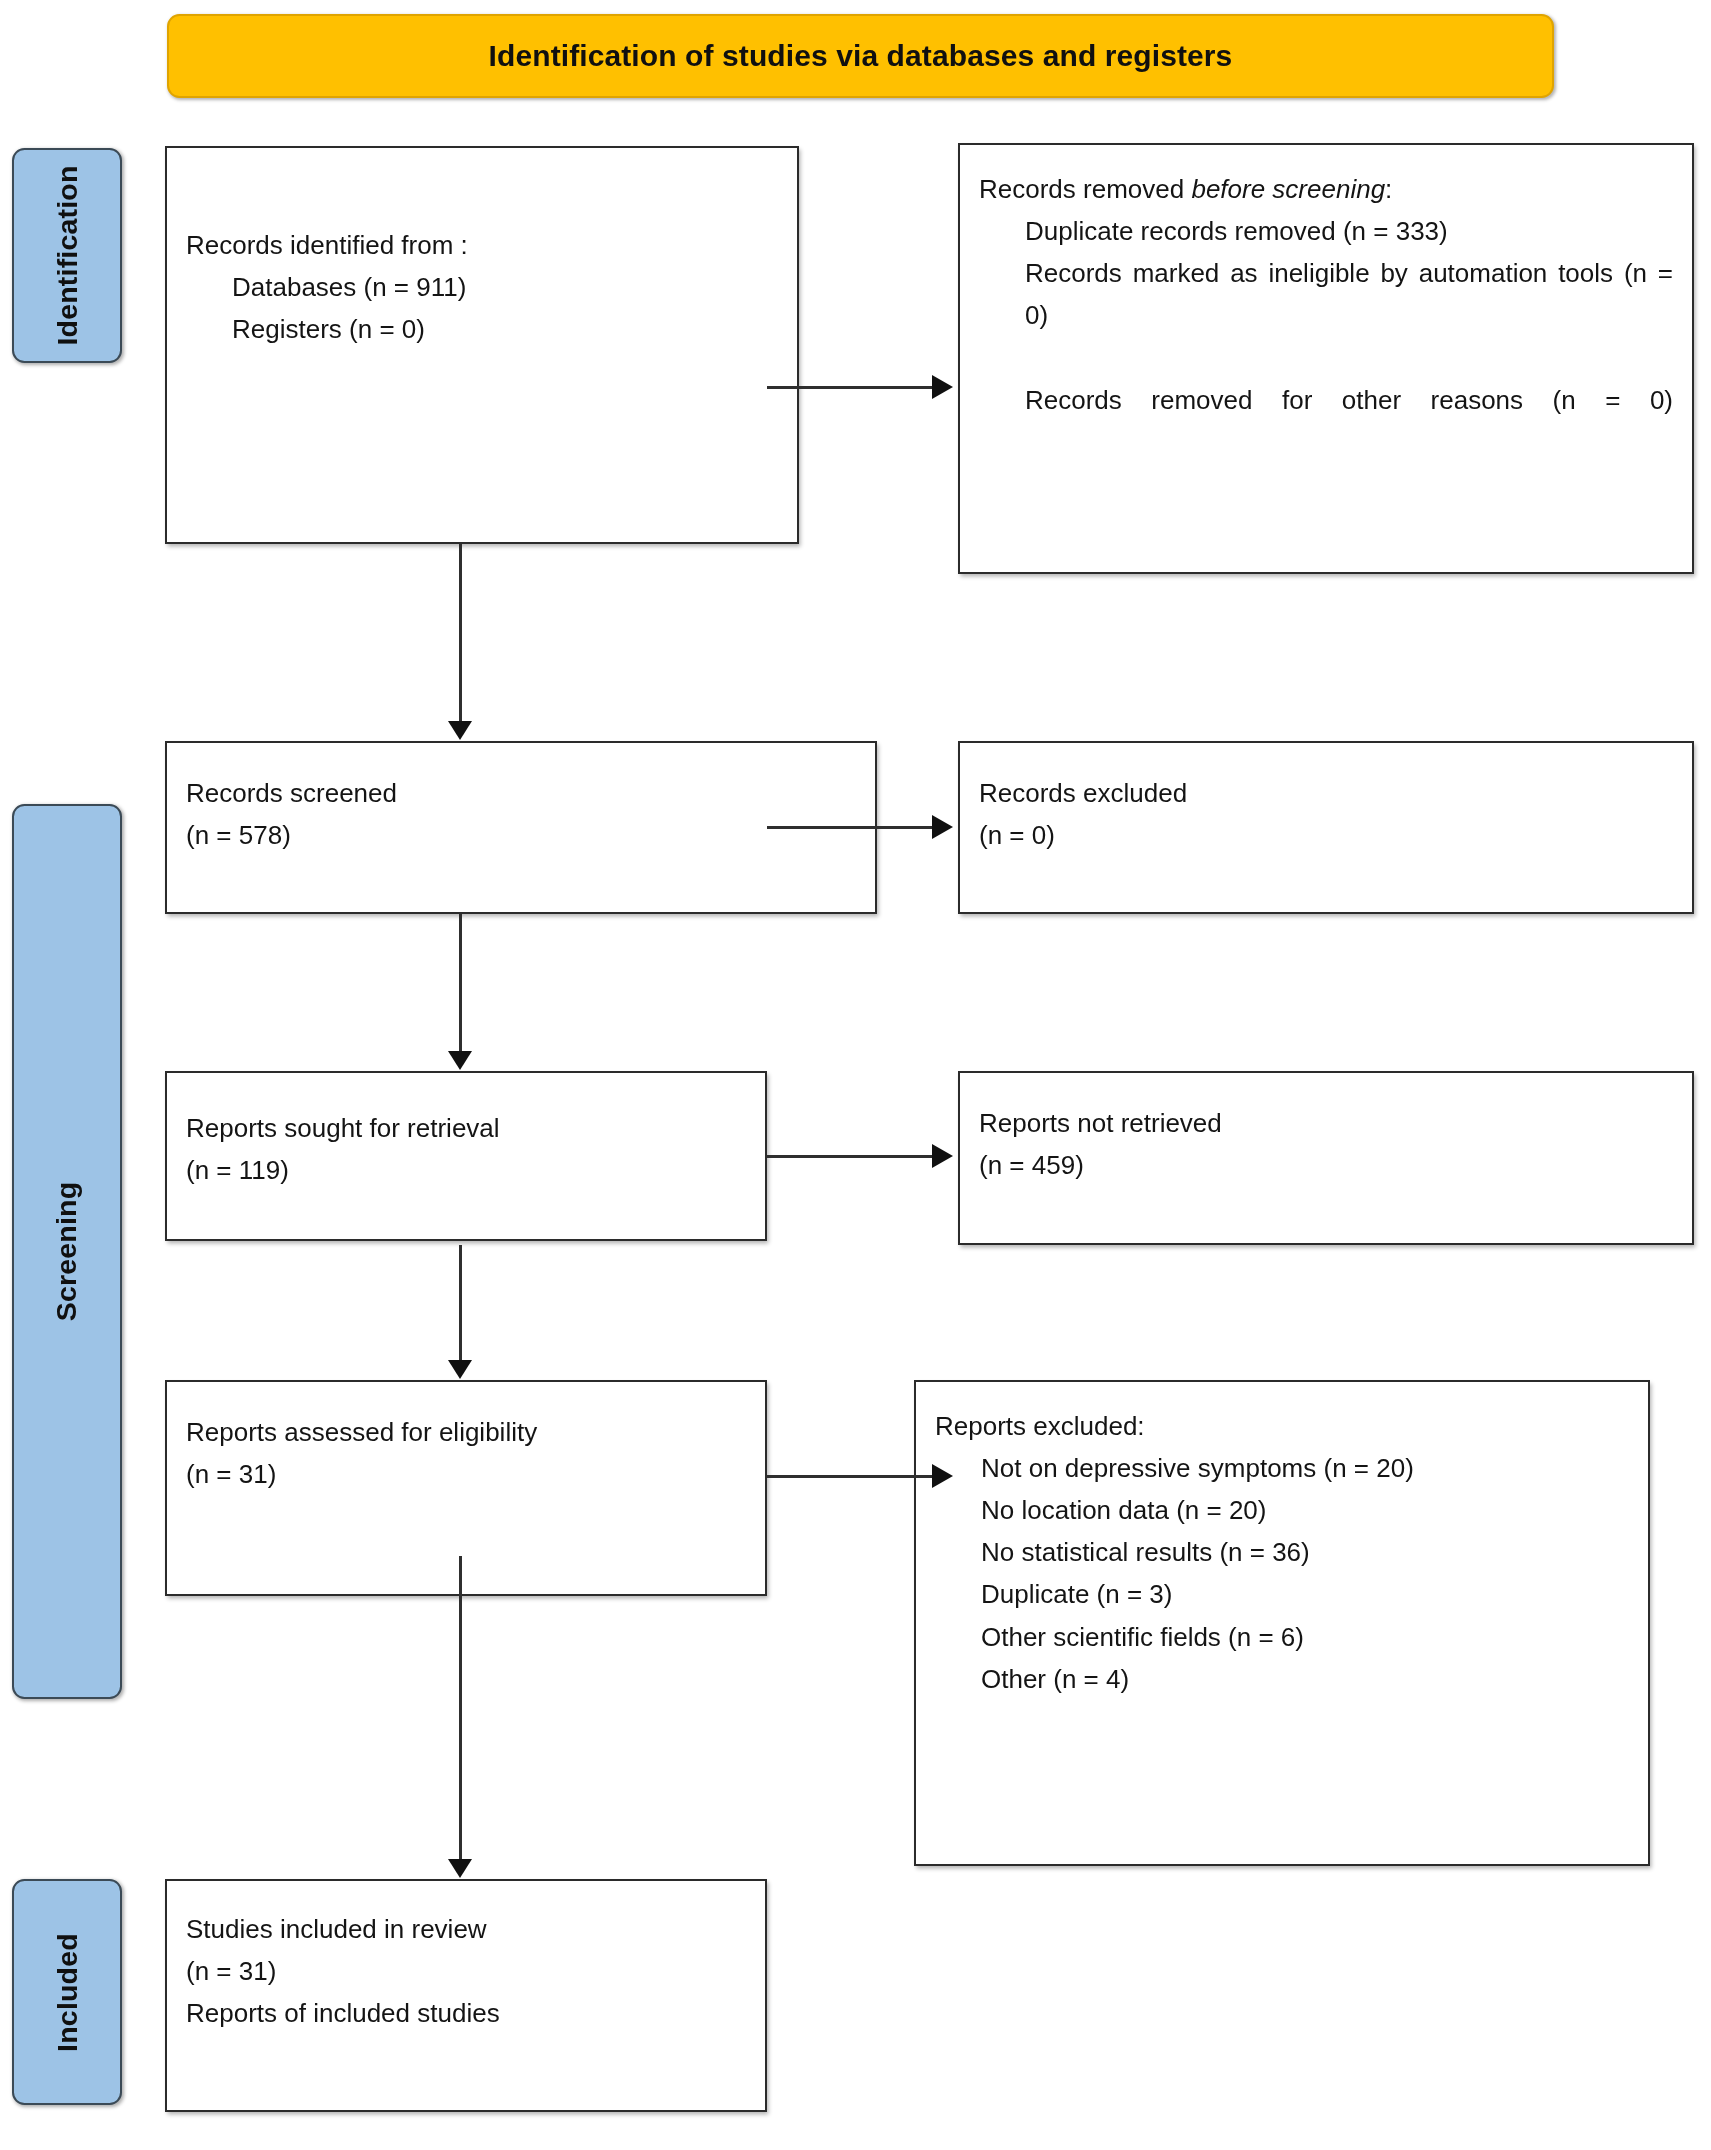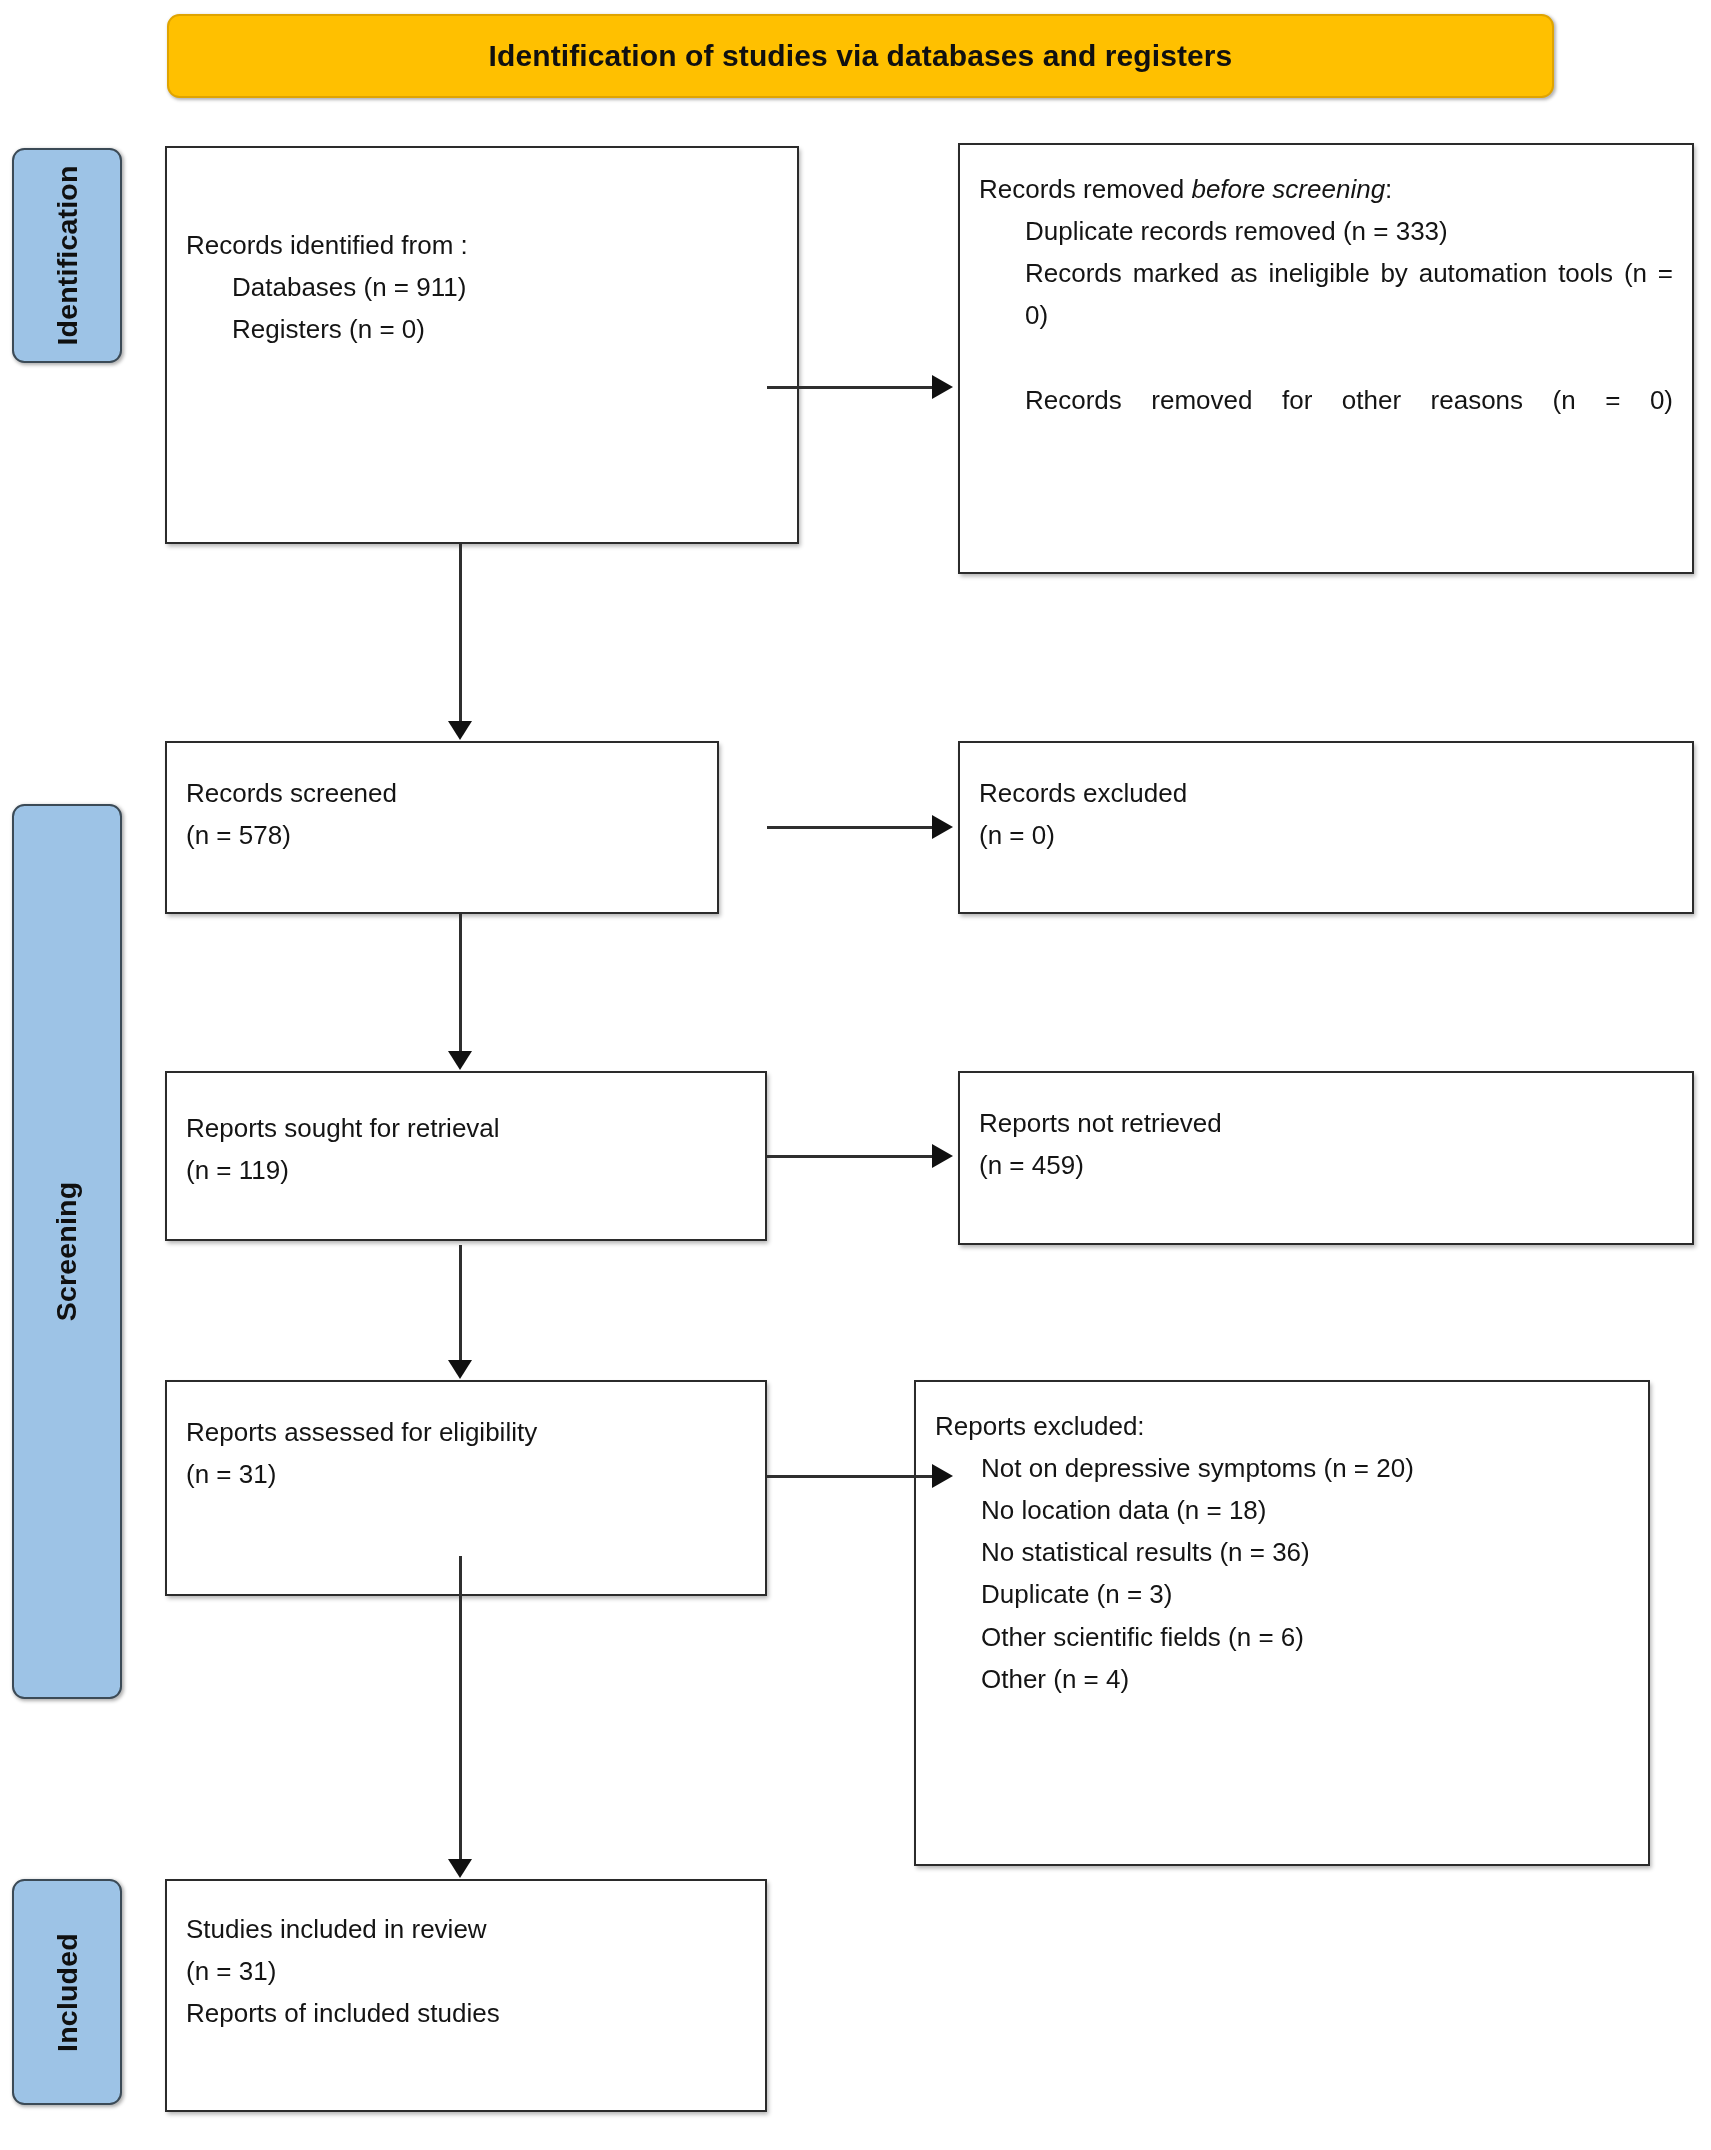--- a/index.html
+++ b/index.html
@@ -94,21 +94,21 @@
   }
   .line.wrap::after {
     content: "";
     display: inline-block;
     width: 100%;
   }
   .ital { font-style: italic; }
 
   
   #box-identified   { left: 165px;  top: 146px;  width: 634px; height: 398px;  padding-top: 76px; }
-  #box-screened     { left: 165px;  top: 741px; width: 554px; height: 173px;  padding-top: 28.5px; }
+  #box-screened     { left: 165px;  top: 741px; width: 712px; height: 173px;  padding-top: 28.5px; }
   #box-sought       { left: 165px;  top: 1071px; width: 602px; height: 170px;  padding-top: 34px; }
   #box-assessed     { left: 165px;  top: 1380px; width: 602px; height: 216px;  padding-top: 28.5px; }
   #box-included     { left: 165px;  top: 1879px; width: 602px; height: 233px;  padding-top: 27px; }
 
   
   #box-removed      { left: 958px; top: 143px;  width: 736px; height: 431px;  padding-top: 23px; }
   #box-excluded-rec { left: 958px; top: 741px; width: 736px; height: 173px;  padding-top: 28.5px; }
   #box-notretrieved { left: 958px; top: 1071px; width: 736px; height: 174px;  padding-top: 28.5px; }
   #box-excluded-rep { left: 914px; top: 1380px; width: 736px; height: 486px; padding-top: 23px; }
 
@@ -210,21 +210,21 @@
     <div class="box-inner">
       <div class="line">Reports assessed for eligibility</div>
       <div class="line">(n = 31)</div>
     </div>
   </div>
 
   <div class="box" id="box-excluded-rep">
     <div class="box-inner">
       <div class="line">Reports excluded:</div>
       <div class="line indent">Not on depressive symptoms (n = 20)</div>
-      <div class="line indent">No location data (n = 18)</div>
+      <div class="line indent">No location data (n = 20)</div>
       <div class="line indent">No statistical results (n = 36)</div>
       <div class="line indent">Duplicate (n = 3)</div>
       <div class="line indent">Other scientific fields (n = 6)</div>
       <div class="line indent">Other (n = 4)</div>
     </div>
   </div>
 
   <div class="box" id="box-included">
     <div class="box-inner">
       <div class="line">Studies included in review</div>

